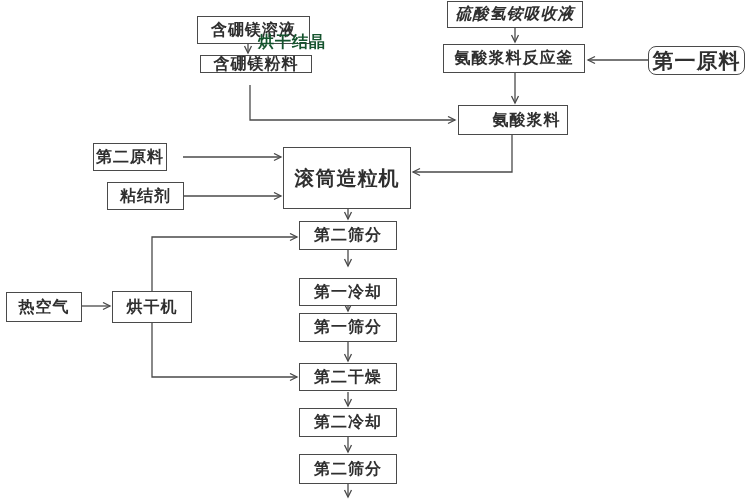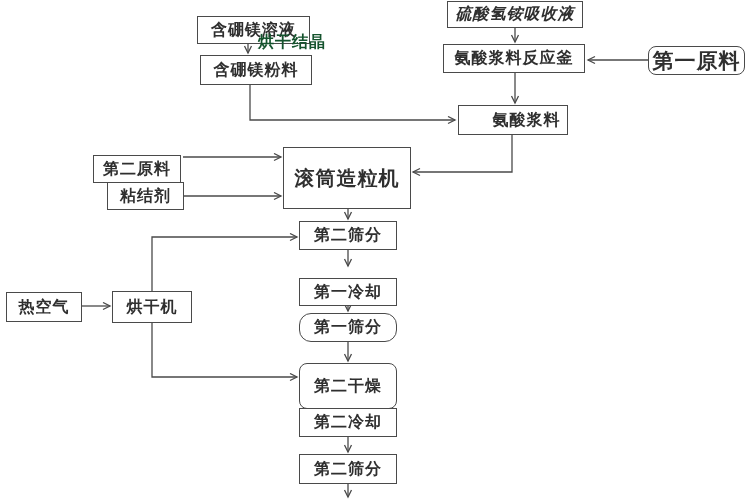--- a/index.html
+++ b/index.html
@@ -76,45 +76,45 @@
     <line x1="348" y1="484" x2="348" y2="497" marker-end="url(#arrow)"></line>
     <line x1="82" y1="306" x2="110" y2="306" marker-end="url(#arrow)"></line>
     <polyline points="152,291 152,237 297,237" marker-end="url(#arrow)"></polyline>
     <polyline points="152,323 152,377 297,377" marker-end="url(#arrow)"></polyline>
   </svg>
 
   <div class="node" style="left:197px; top:16px;  width:113px; height:28px;">含硼镁溶液</div>
 
   <div class="edge-label" style="left:258px; top:32px;">烘干结晶</div>
 
-  <div class="node" style="left:200px; top:55px; width:112px; height:30px;">含硼镁粉料</div>
+  <div class="node" style="left:200px; top:55px; width:112px; height:18px;">含硼镁粉料</div>
 
   <div class="node" style="left:447px; top:1px;  width:136px; height:27px;font-style:italic;">硫酸氢铵吸收液</div>
 
   <div class="node" style="left:443px; top:44px; width:142px; height:29px;">氨酸浆料反应釜</div>
 
   <div class="node med" style="left:648px; top:46px; width:97px; height:29px;">第一原料</div>
 
   <div class="node" style="left:458px; top:105px; width:110px; height:30px;padding-left:27px;">氨酸浆料</div>
 
-  <div class="node" style="left:93px; top:143px; width:88px; height:28px;margin-top:12px;">第二原料</div>
+  <div class="node" style="left:93px; top:143px; width:74px; height:28px;">第二原料</div>
 
   <div class="node" style="left:107px; top:182px; width:77px; height:28px;">粘结剂</div>
 
   <div class="node big" style="left:283px; top:147px; width:128px; height:62px;">滚筒造粒机</div>
 
   <div class="node" style="left:299px; top:221px; width:98px; height:29px;">第二筛分</div>
 
   <div class="node" style="left:299px; top:268px; width:98px; height:28px;margin-top:10px;">第一冷却</div>
 
-  <div class="node" style="left:299px; top:313px; width:98px; height:29px;border-radius:12px;">第一筛分</div>
+  <div class="node" style="left:299px; top:313px; width:98px; height:29px;">第一筛分</div>
 
   <div class="node" style="left:6px; top:292px; width:76px; height:30px;">热空气</div>
 
   <div class="node" style="left:112px; top:291px; width:80px; height:32px;">烘干机</div>
 
-  <div class="node" style="left:299px; top:363px; width:98px; height:46px;border-radius:8px;">第二干燥</div>
+  <div class="node" style="left:299px; top:363px; width:98px; height:28px;">第二干燥</div>
 
   <div class="node" style="left:299px; top:408px; width:98px; height:29px;">第二冷却</div>
 
   <div class="node" style="left:299px; top:454px; width:98px; height:30px;">第二筛分</div>
 
 </div>
 
 </body></html>

